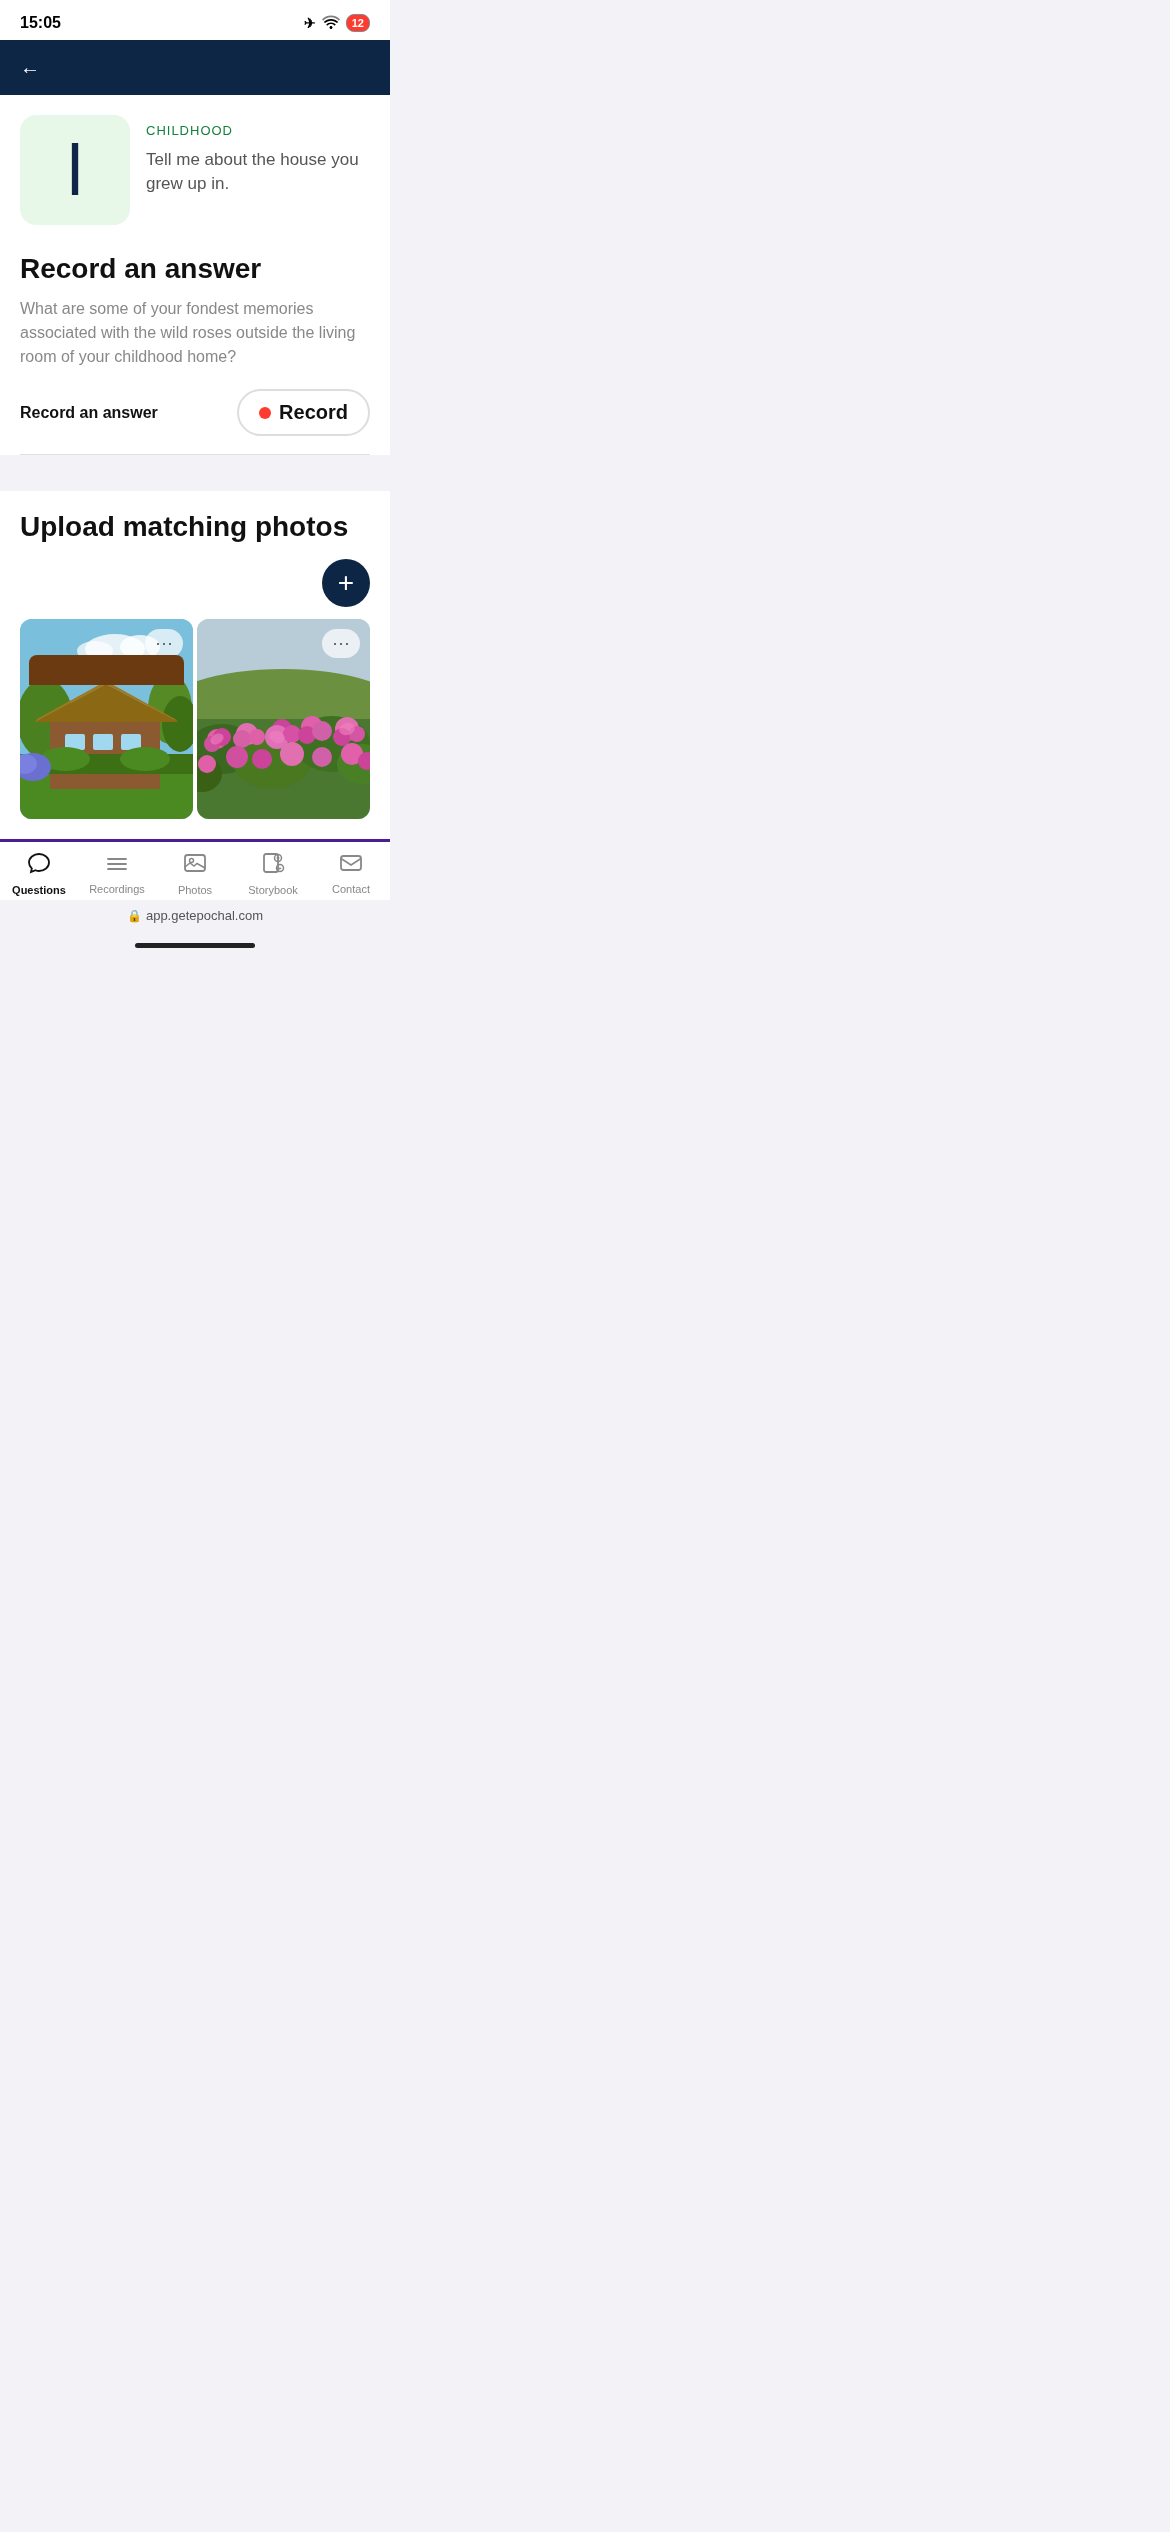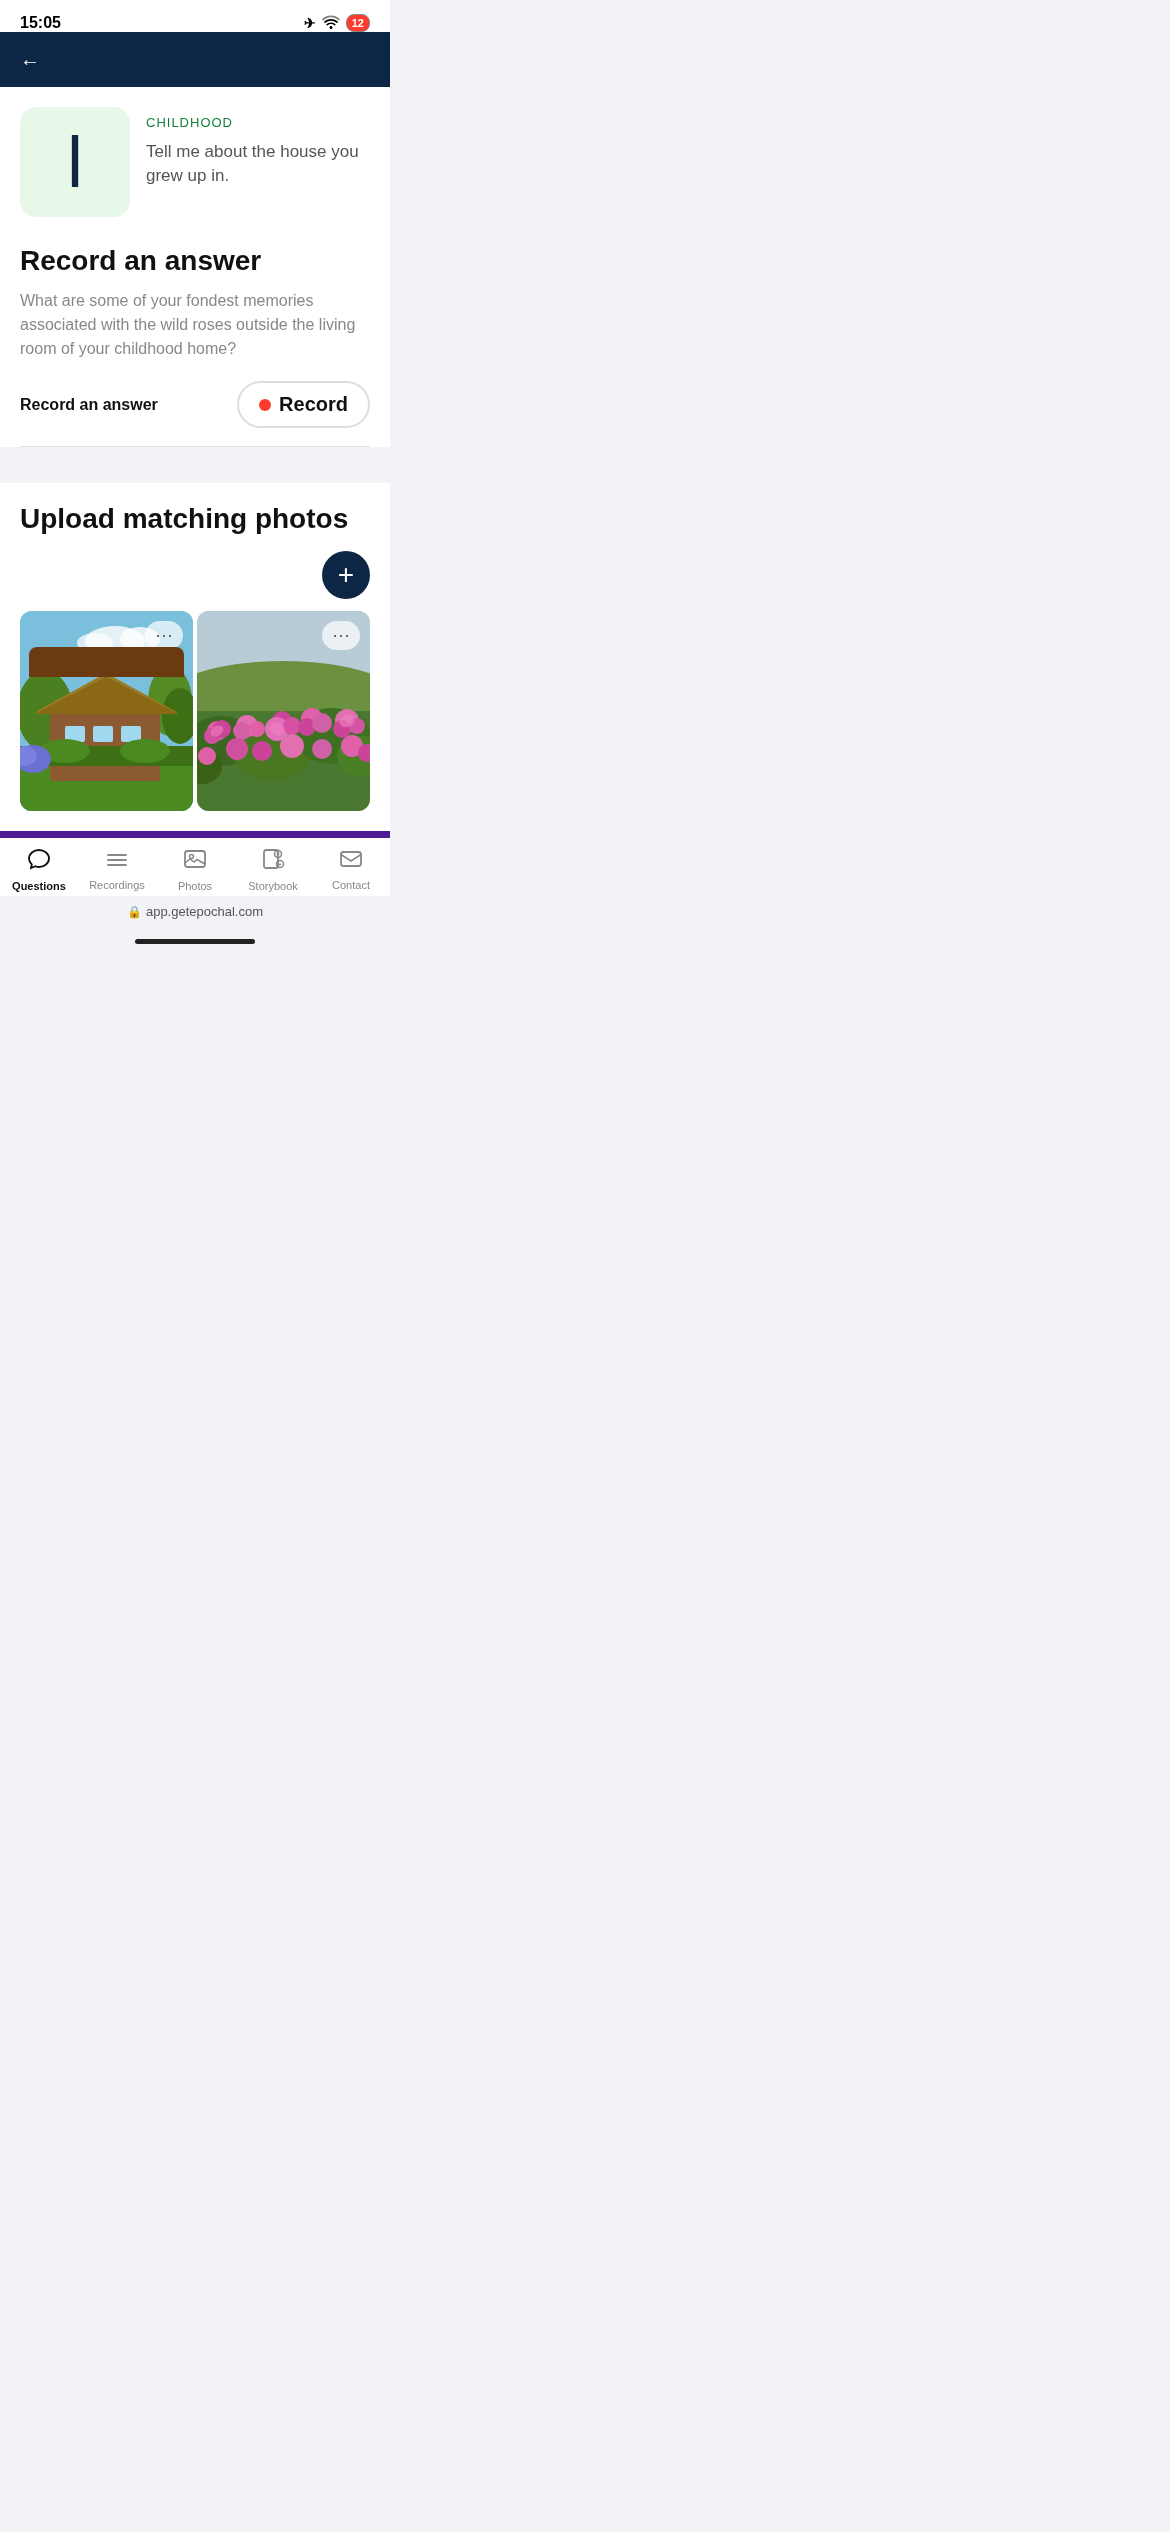--- a/index.html
+++ b/index.html
@@ -13,21 +13,21 @@
       overflow-x: hidden;
       position: relative;
     }
 
     
     .status-bar {
       background: #ffffff;
       display: flex;
       justify-content: space-between;
       align-items: center;
-      padding: 14px 20px 0;
+      padding: 14px 20px 8px;
       font-size: 15px;
       font-weight: 600;
     }
     .status-left { font-size: 16px; font-weight: 700; color: #000; }
     .status-right {
       display: flex;
       align-items: center;
       gap: 6px;
     }
     .airplane-icon { font-size: 14px; color: #000; }
@@ -252,21 +252,21 @@
         radial-gradient(circle at 75% 65%, #e070b0 0%, transparent 10%),
         radial-gradient(circle at 20% 75%, #d060a8 0%, transparent 12%),
         radial-gradient(circle at 50% 80%, #c84499 0%, transparent 10%),
         radial-gradient(circle at 80% 75%, #e060aa 0%, transparent 11%),
         radial-gradient(circle at 10% 65%, #dd55a5 0%, transparent 9%);
     }
 
     
     .bottom-nav {
       background: #fff;
-      border-top: 7px solid #4c1d95;
+      border-top: 3px solid #4c1d95;
       display: flex;
       justify-content: space-around;
       align-items: center;
       padding: 10px 0 4px;
       position: sticky;
       bottom: 16px;
     }
     .nav-item {
       display: flex;
       flex-direction: column;

